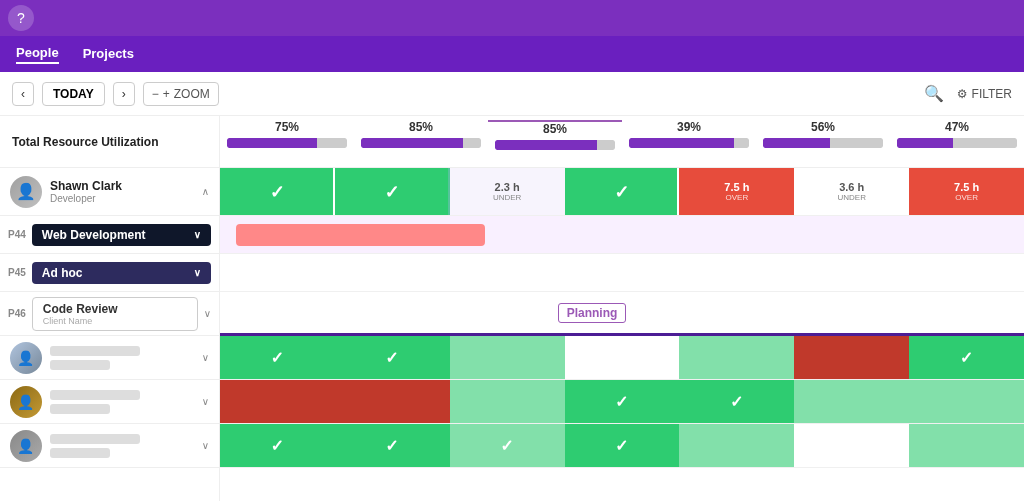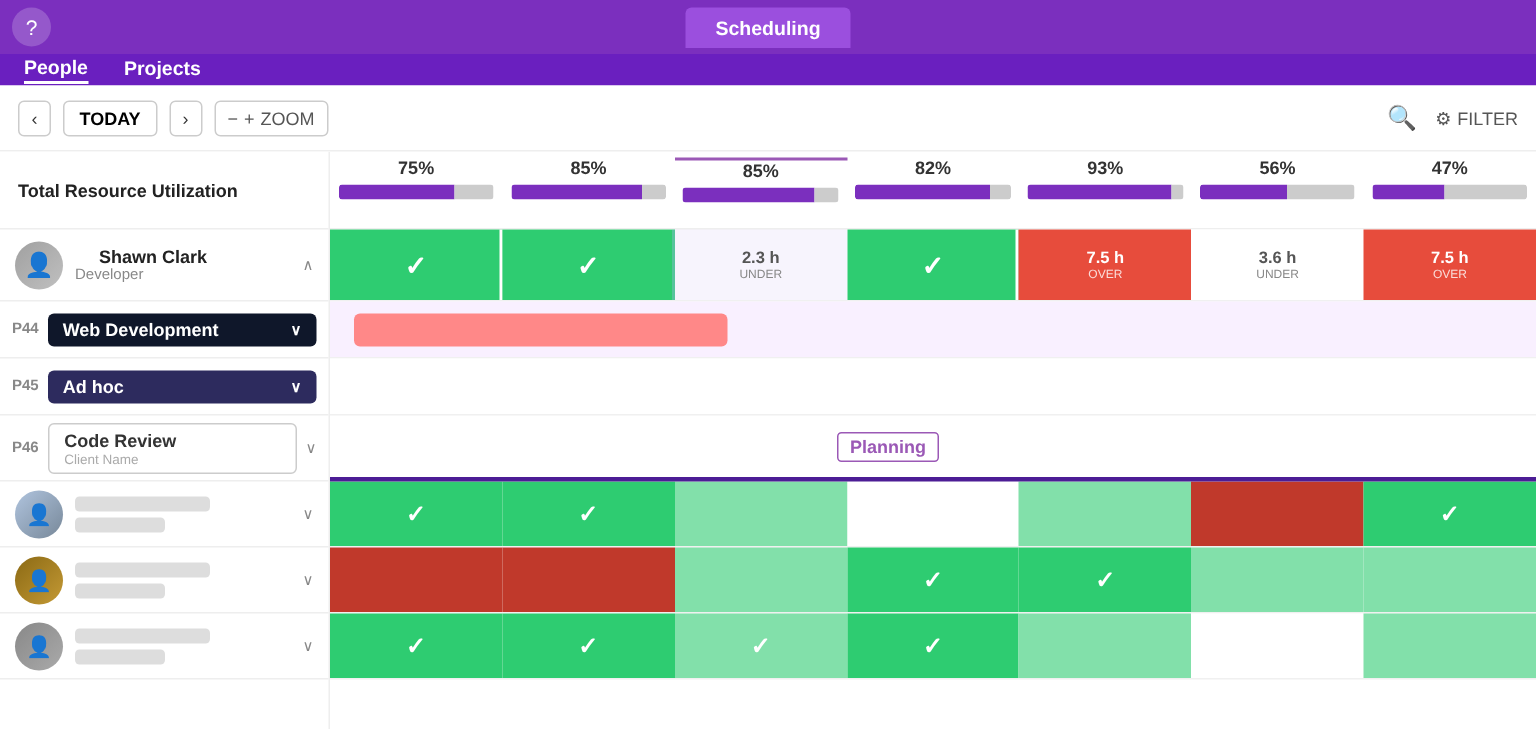--- a/index.html
+++ b/index.html
@@ -29,21 +29,21 @@
       color: #fff;
       padding: 6px 20px;
       border-radius: 4px 4px 0 0;
       font-size: 13px;
       font-weight: 600;
     }
 
     
     .sec-nav {
       background: #6A1FBF;
-      height: 21px;
+      height: 36px;
       display: flex;
       align-items: center;
       padding: 0 16px;
       gap: 24px;
     }
     .sec-nav-item {
       color: #fff;
       font-size: 13px;
       font-weight: 600;
       cursor: pointer;
@@ -148,21 +148,21 @@
       width: 32px;
       height: 32px;
       border-radius: 50%;
       background: #ccc;
       flex-shrink: 0;
       overflow: hidden;
       display: flex; align-items: center; justify-content: center;
       font-size: 14px;
     }
     .person-info { flex: 1; }
-    .person-name { font-size: 12px; font-weight: 700; color: #222; margin-left: 16px; }
+    .person-name { font-size: 12px; font-weight: 700; color: #222; }
     .person-role { font-size: 10px; color: #888; }
     .expand-icon { color: #888; font-size: 10px; cursor: pointer; }
 
     .sidebar-task-row {
       display: flex;
       align-items: center;
       padding: 0 8px;
       height: 38px;
       gap: 6px;
       border-bottom: 1px solid #eee;
@@ -358,21 +358,20 @@
       background: #fff;
     }
   </style>
 </head>
 <body>
 
 <div class="top-bar">
   <div class="top-bar-logo">
     <span>?</span>
   </div>
-  <div class="top-bar-tab">Scheduling</div>
 </div>
 
 <div class="sec-nav">
   <div class="sec-nav-item active">People</div>
   <div class="sec-nav-item">Projects</div>
 </div>
 
 <div class="toolbar">
   <button class="toolbar-btn">‹</button>
   <button class="toolbar-today">TODAY</button>
@@ -492,34 +491,27 @@
 
       <div class="grid-col col-active-header">
         <div class="pct-label">85%</div>
         <div class="pct-bar">
           <div class="pct-bar-fill" style="width:85%; background:#7B2FBE;"></div>
           <div class="pct-bar-gray" style="width:15%;"></div>
         </div>
       </div>
 
       <div class="grid-col">
-        <div class="pct-label">82%</div>
+        <div class="pct-label">39%</div>
         <div class="pct-bar">
           <div class="pct-bar-fill" style="width:87%; background:#7B2FBE;"></div>
           <div class="pct-bar-gray" style="width:13%;"></div>
         </div>
       </div>
 
-      <div class="grid-col">
-        <div class="pct-label">93%</div>
-        <div class="pct-bar">
-          <div class="pct-bar-fill" style="width:93%; background:#7B2FBE;"></div>
-          <div class="pct-bar-gray" style="width:7%;"></div>
-        </div>
-      </div>
 
       <div class="grid-col">
         <div class="pct-label">56%</div>
         <div class="pct-bar">
           <div class="pct-bar-fill" style="width:56%; background:#7B2FBE;"></div>
           <div class="pct-bar-gray" style="width:44%;"></div>
         </div>
       </div>
 
       <div class="grid-col">

